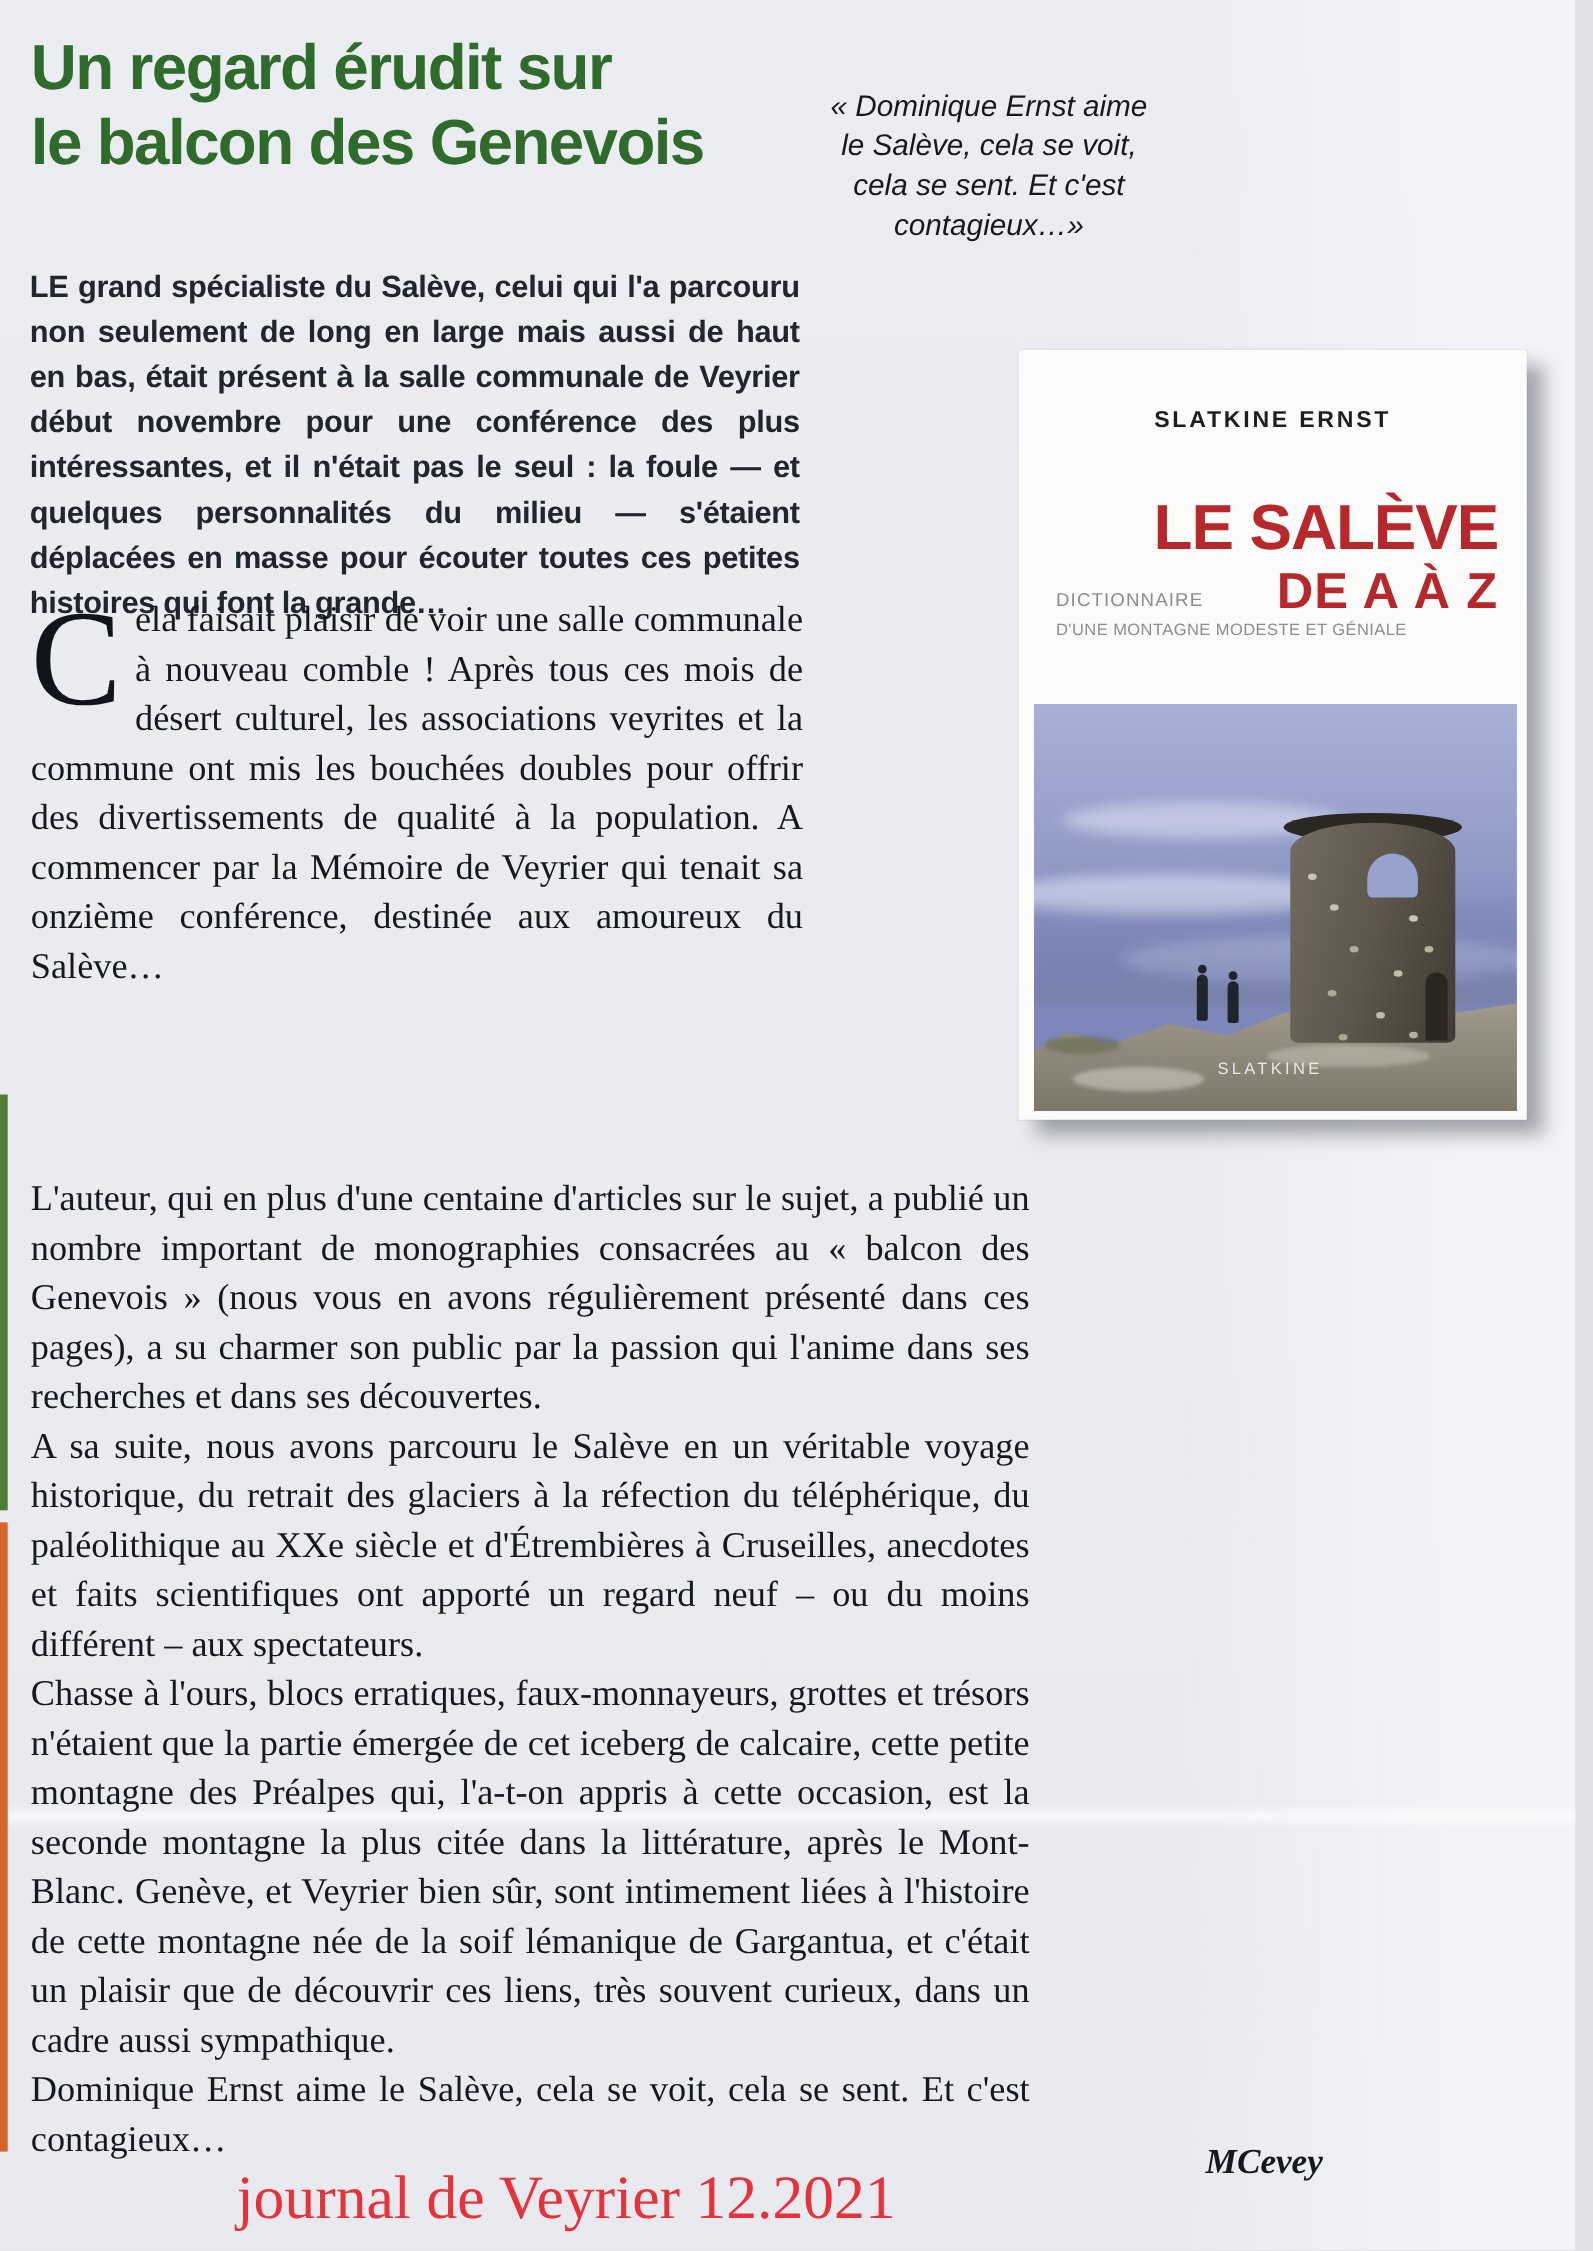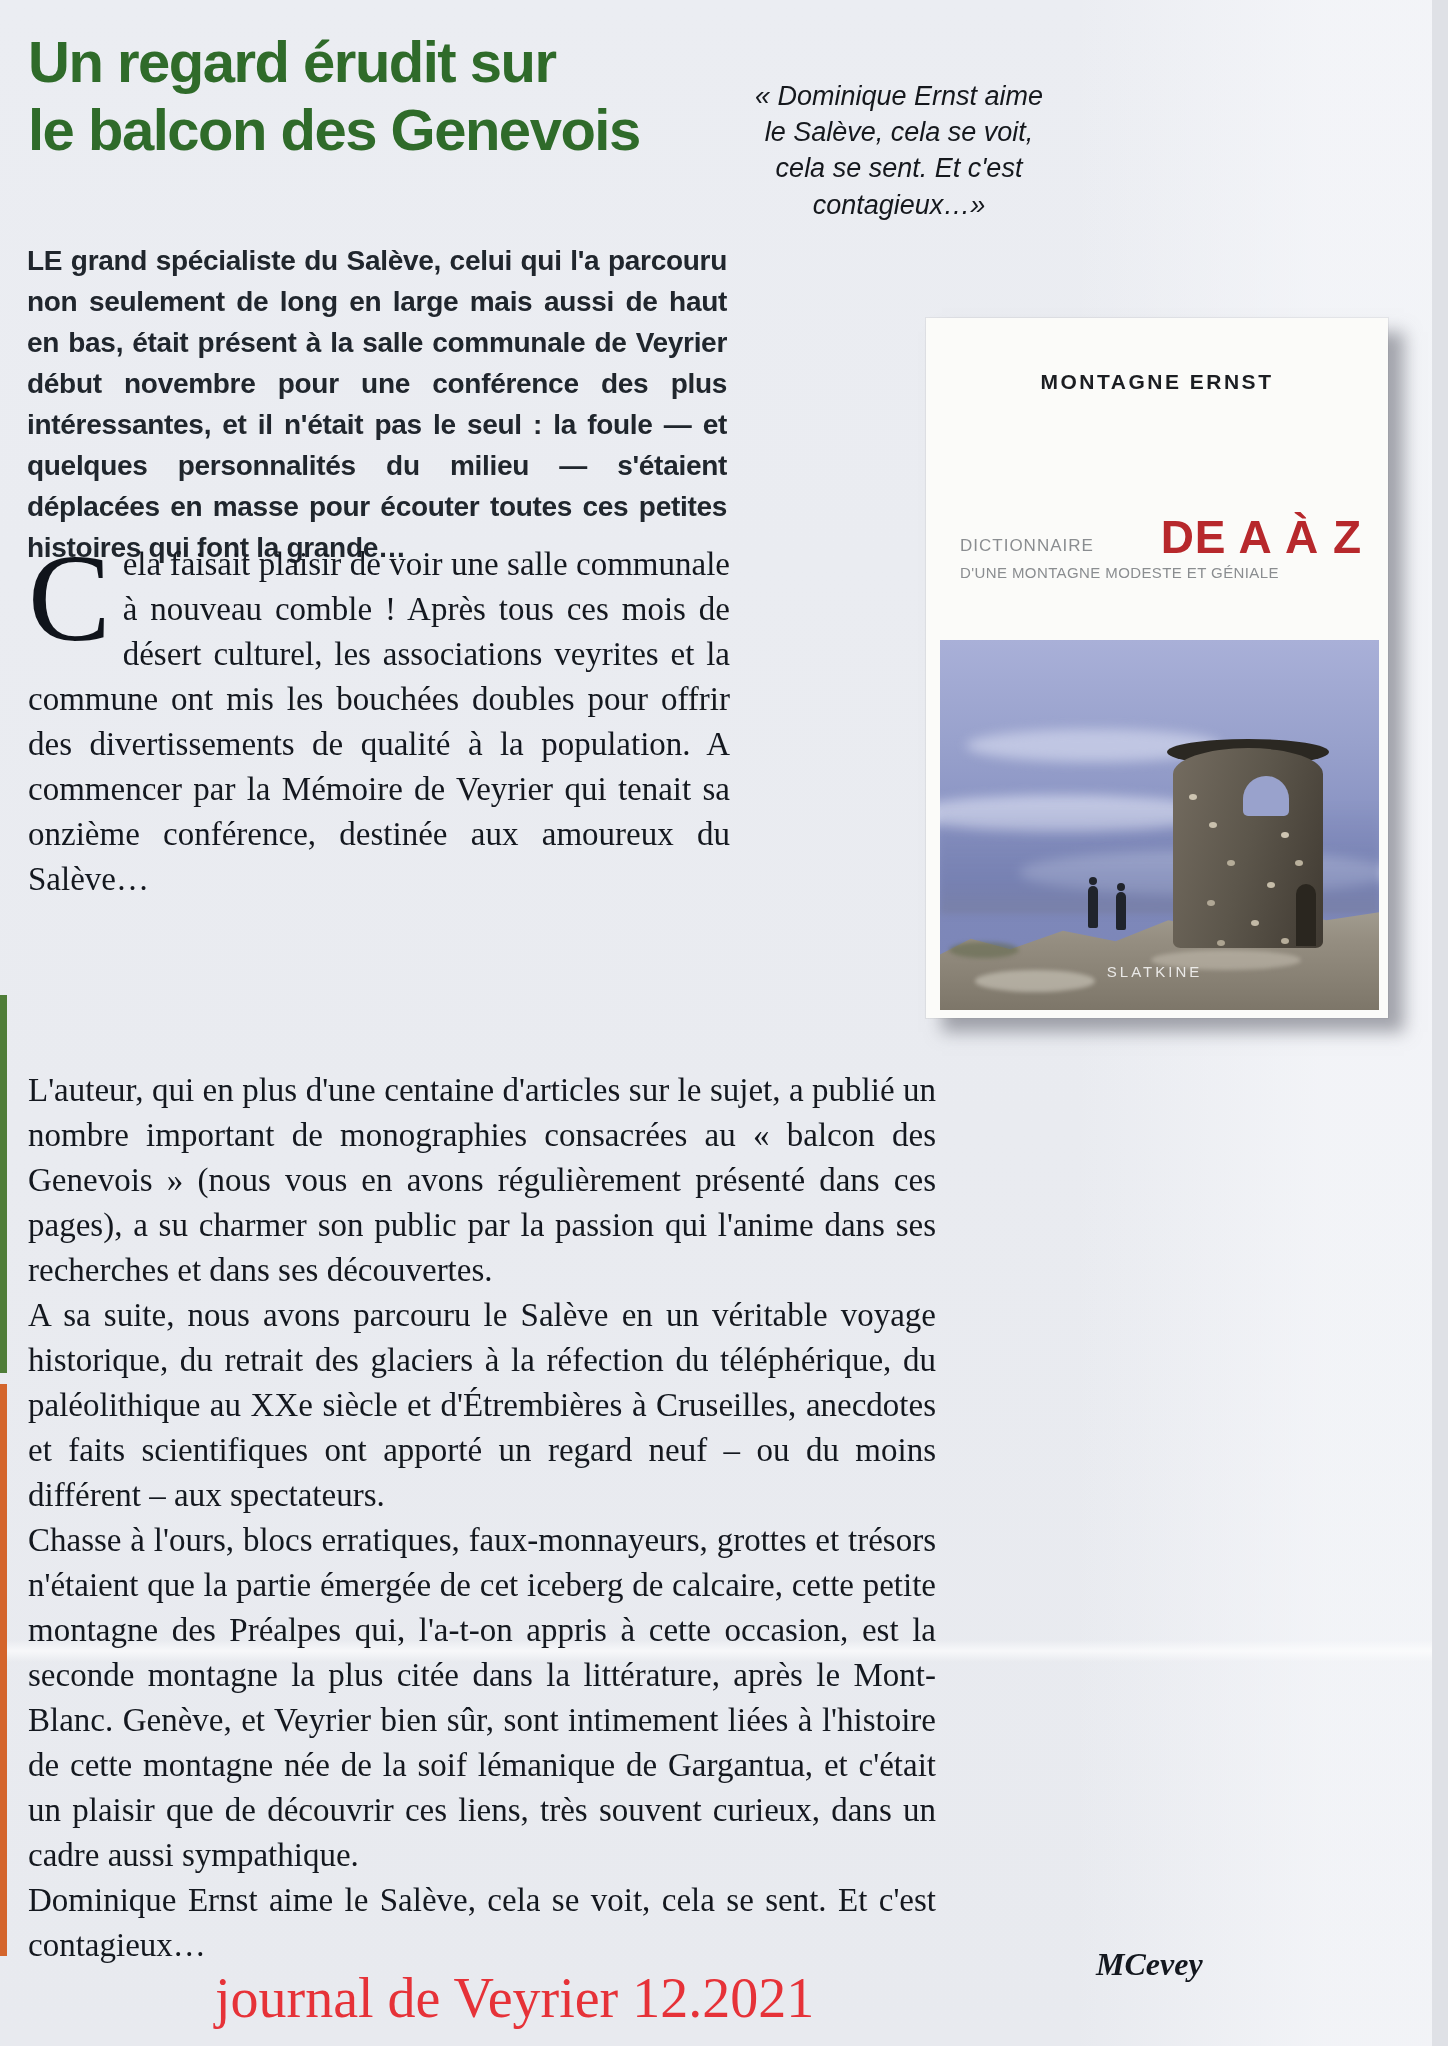--- a/index.html
+++ b/index.html
@@ -148,21 +148,22 @@
 le balcon des Genevois</h1>
 
   <div class="pull-quote">« Dominique Ernst aime
 le Salève, cela se voit,
 cela se sent. Et c'est
 contagieux…»</div>
 
   <p class="lede">LE grand spécialiste du Salève, celui qui l'a parcouru non seulement de long en large mais aussi de haut en bas, était présent à la salle communale de Veyrier début novembre pour une conférence des plus intéressantes, et il n'était pas le seul : la foule — et quelques personnalités du milieu — s'étaient déplacées en masse pour écouter toutes ces petites histoires qui font la grande…</p>
 
   <section class="book-cover">
-    <div class="book-author">MONTAGNE ERNST</div>
+    <div class="book-author">SLATKINE ERNST</div>
+    <div class="book-title1">LE SALÈVE</div>
     <div class="book-title2">DE A À Z</div>
     <div class="book-sub-label">DICTIONNAIRE</div>
     <div class="book-subtitle">D'UNE MONTAGNE MODESTE ET GÉNIALE</div>
 
     <div class="book-photo">
       <div class="cloud cloud-a"></div>
       <div class="cloud cloud-b"></div>
       <div class="cloud cloud-c"></div>
       <div class="valley-haze"></div>
       <div class="photo-ground"></div>

